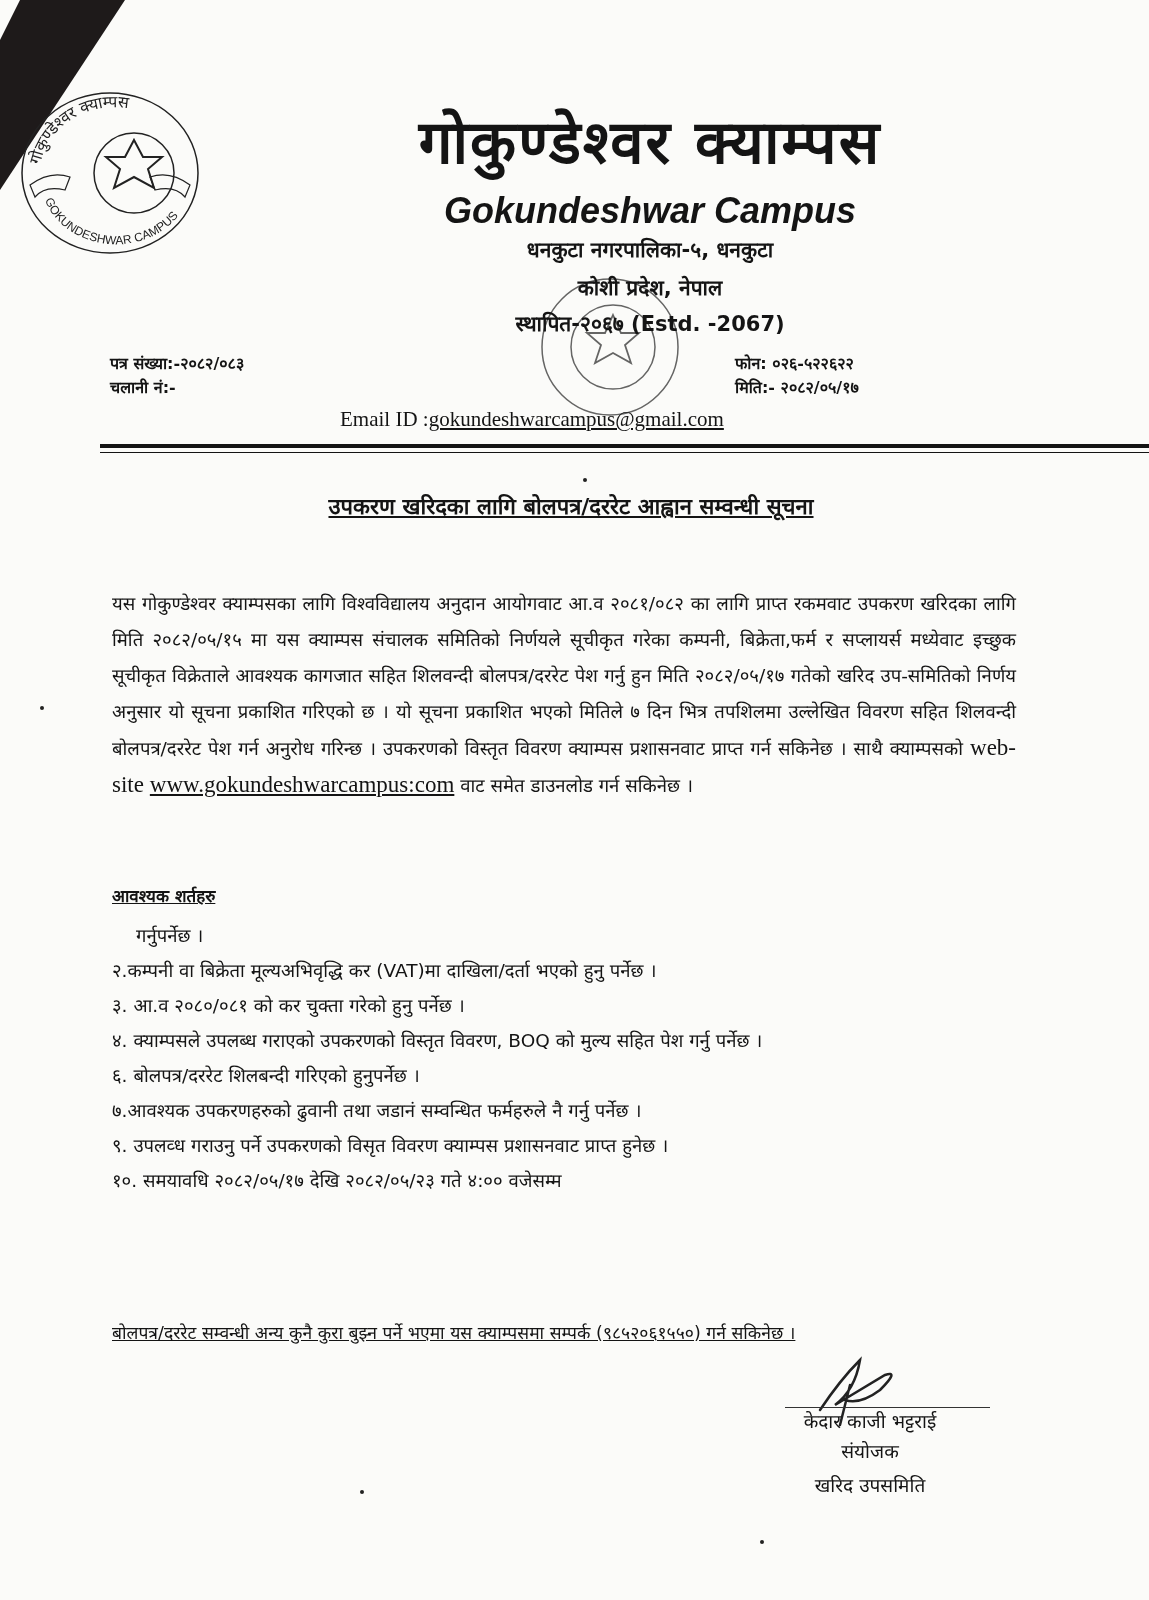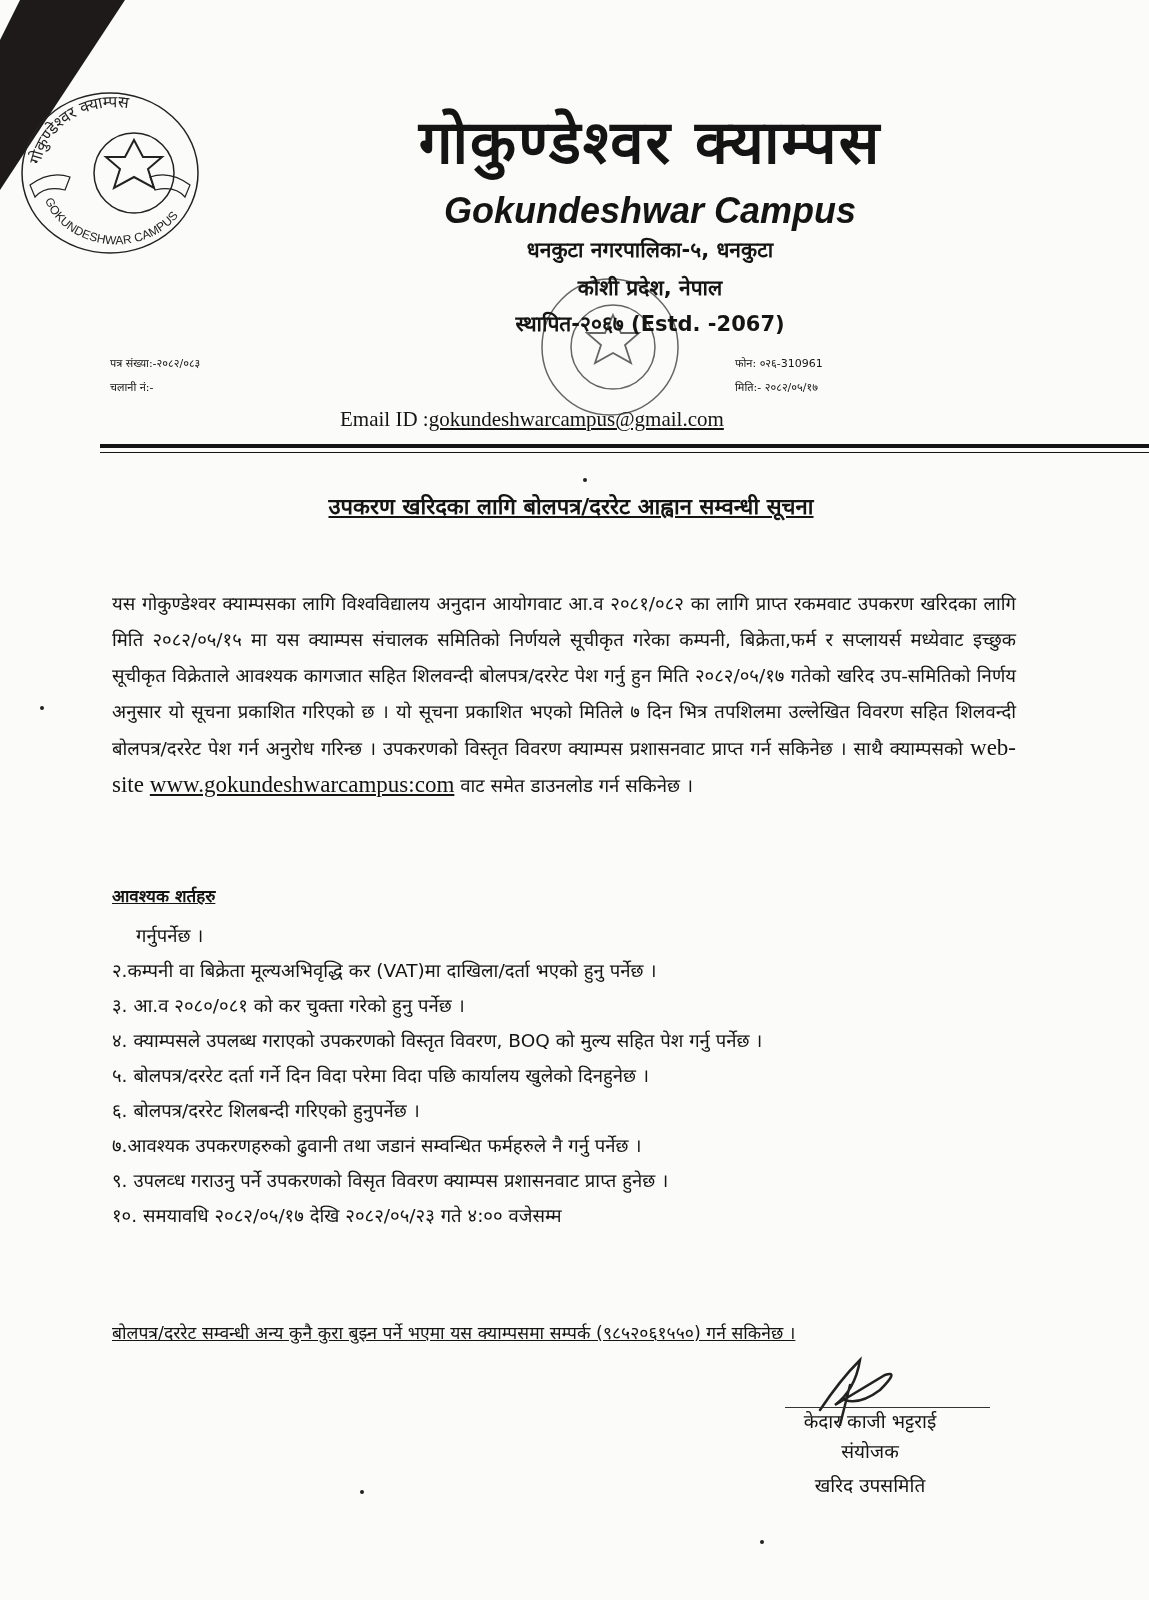--- a/index.html
+++ b/index.html
@@ -26,21 +26,21 @@
     font-family: "Liberation Sans", sans-serif; font-weight: bold; font-style: italic;
     font-size: 36px; line-height: 50px;
   }
   .addr {
     position: absolute; left: 370px; width: 560px; text-align: center;
     font-size: 21px; font-weight: bold; line-height: 32px;
   }
   .addr1 { top: 234px; }
   .addr2 { top: 272px; }
   .addr3 { top: 308px; }
-  .meta { position: absolute; font-size: 11px; font-weight: normal; line-height: 24px; }
+  .meta { position: absolute; font-size: 16px; font-weight: bold; line-height: 24px; }
   .meta-l1 { left: 110px; top: 352px; }
   .meta-l2 { left: 110px; top: 376px; }
   .meta-r1 { left: 735px; top: 352px; }
   .meta-r2 { left: 735px; top: 376px; }
   .email {
     position: absolute; left: 340px; top: 404px;
     font-family: "Liberation Serif", serif; font-size: 21px; line-height: 30px;
   }
   .email a { color: #141414; text-decoration: underline; }
   .rule1 { position: absolute; left: 100px; top: 444px; width: 1049px; height: 4px; background: #141414; }
@@ -107,21 +107,21 @@
 </svg>
 
 <div class="hdr-np">गोकुण्डेश्वर क्याम्पस</div>
 <div class="hdr-en">Gokundeshwar Campus</div>
 <div class="addr addr1">धनकुटा नगरपालिका-५, धनकुटा</div>
 <div class="addr addr2">कोशी प्रदेश, नेपाल</div>
 <div class="addr addr3">स्थापित-२०६७ (Estd. -2067)</div>
 
 <div class="meta meta-l1">पत्र संख्या:-२०८२/०८३</div>
 <div class="meta meta-l2">चलानी नं:-</div>
-<div class="meta meta-r1">फोन: ०२६-310961</div>
+<div class="meta meta-r1">फोन: ०२६-५२२६२२</div>
 <div class="meta meta-r2">मिति:- २०८२/०५/१७</div>
 
 <div class="email">
   <span>Email ID :</span><a>gokundeshwarcampus@gmail.com</a>
 </div>
 
 <div class="rule1"></div>
 <div class="rule2"></div>
 
 <div class="title">उपकरण खरिदका लागि बोलपत्र/दररेट आह्वान सम्वन्धी सूचना</div>
@@ -135,21 +135,20 @@
 
 <div class="cond-head">आवश्यक शर्तहरु</div>
 
 <ul class="conds">
   <li>
     <div class="cont">गर्नुपर्नेछ ।</div>
   </li>
   <li>२.कम्पनी वा बिक्रेता मूल्यअभिवृद्धि कर (VAT)मा दाखिला/दर्ता भएको हुनु पर्नेछ ।</li>
   <li>३. आ.व २०८०/०८१ को कर चुक्ता गरेको हुनु पर्नेछ ।</li>
   <li>४. क्याम्पसले उपलब्ध गराएको उपकरणको विस्तृत विवरण, BOQ को मुल्य सहित पेश गर्नु पर्नेछ ।</li>
-  <li>५. बोलपत्र/दररेट दर्ता गर्ने दिन विदा परेमा विदा पछि कार्यालय खुलेको दिनहुनेछ ।</li>
   <li>६. बोलपत्र/दररेट शिलबन्दी गरिएको हुनुपर्नेछ ।</li>
   <li>७.आवश्यक उपकरणहरुको ढुवानी तथा जडानं सम्वन्धित फर्महरुले नै गर्नु पर्नेछ ।</li>
   <li>९. उपलव्ध गराउनु पर्ने उपकरणको विसृत विवरण क्याम्पस प्रशासनवाट प्राप्त हुनेछ ।</li>
   <li>१०. समयावधि २०८२/०५/१७ देखि २०८२/०५/२३ गते ४:०० वजेसम्म</li>
 </ul>
 
 <div class="contact">बोलपत्र/दररेट सम्वन्धी अन्य कुनै कुरा बुझ्न पर्ने भएमा यस क्याम्पसमा सम्पर्क (९८५२०६१५५०) गर्न सकिनेछ ।</div>
 
 <svg class="sig-svg" viewBox="0 0 110 80">
   <path d="M20 60 Q40 30 60 10 Q55 40 35 55 Q60 40 85 25 Q100 20 80 40 Q60 55 45 50 M50 35 L40 75" fill="none" stroke="#222" stroke-width="2.5" stroke-linecap="round"></path>

